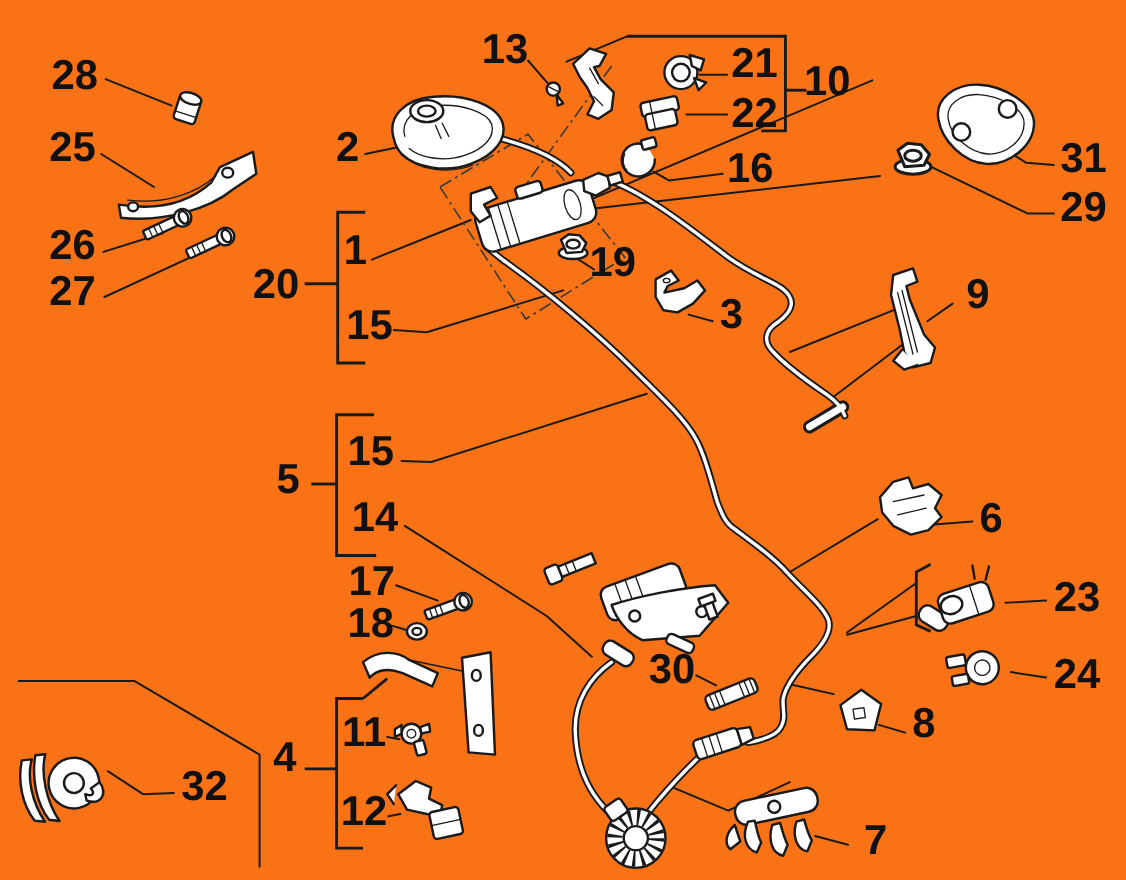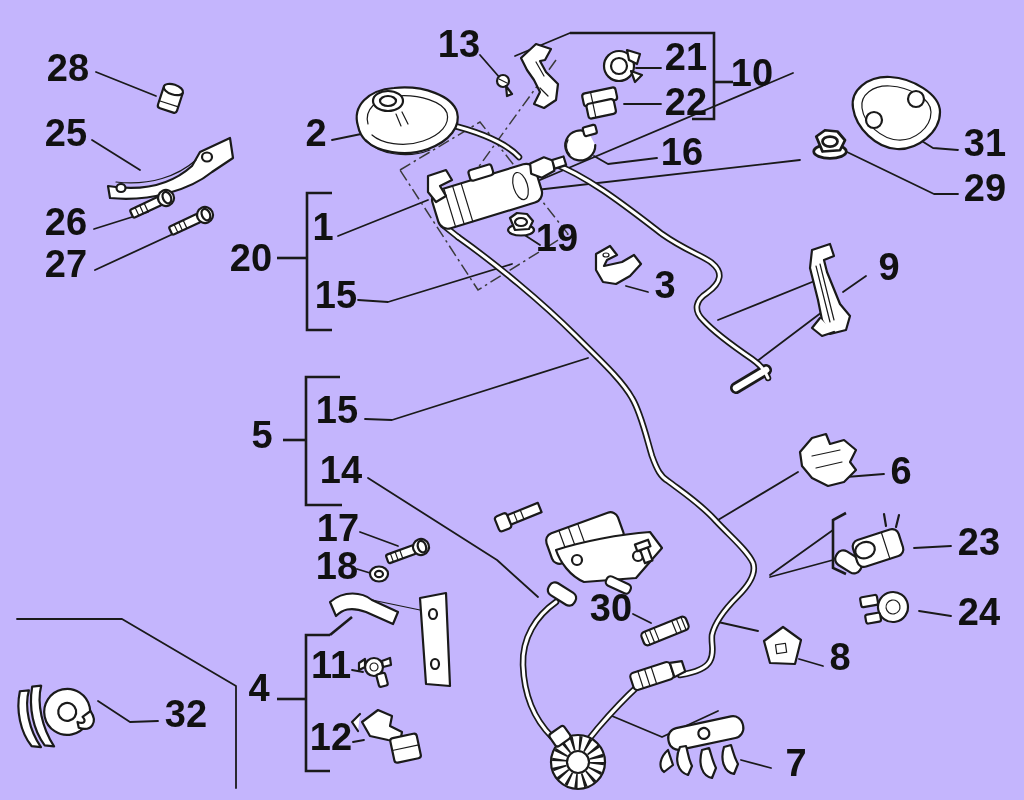--- a/index.html
+++ b/index.html
@@ -1,16 +1,16 @@
 <!DOCTYPE html>
 <html><head>
 <meta charset="utf-8">
 <style>
   html,body{margin:0;padding:0;background:#e8e8e8;}
-  .stage{width:1024px;height:800px;background:#c4b5fd;position:relative;margin:0 auto;
+  .stage{width:1024px;height:800px;background:#f97316;position:relative;margin:0 auto;
          font-family:"Liberation Sans", sans-serif;}
   svg{display:block}
   .ln{fill:none;stroke:#1a1a1a;stroke-width:2.2;stroke-linejoin:round;stroke-linecap:round}
   .fw{fill:#ffffff;stroke:#1a1a1a;stroke-width:2.2;stroke-linejoin:round;stroke-linecap:round}
   .thin{stroke-width:1.2}
   .leader{fill:none;stroke:#1a1a1a;stroke-width:1.8;stroke-linecap:round;stroke-linejoin:round}
   .bracket{fill:none;stroke:#1a1a1a;stroke-width:2.6;stroke-linejoin:miter}
   .dashdot{fill:none;stroke:#3a3a3a;stroke-width:1.5;stroke-dasharray:12 4 2.5 4}
   .pipe-o{fill:none;stroke:#1a1a1a;stroke-width:6.5;stroke-linecap:round;stroke-linejoin:round}
   .pipe-i{fill:none;stroke:#ffffff;stroke-width:3.1;stroke-linecap:round;stroke-linejoin:round}

